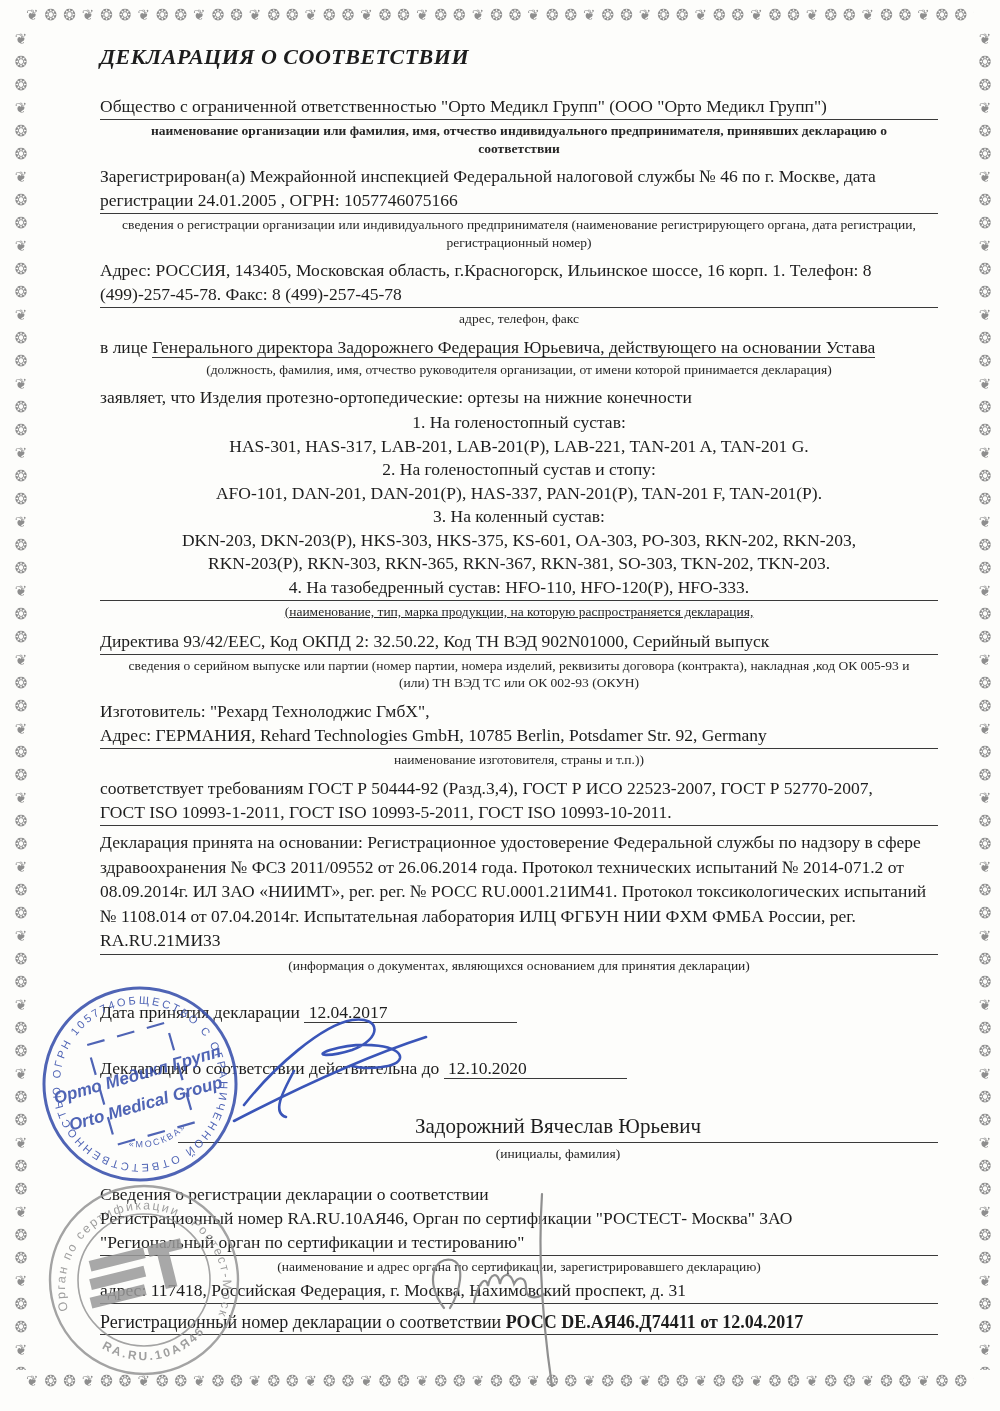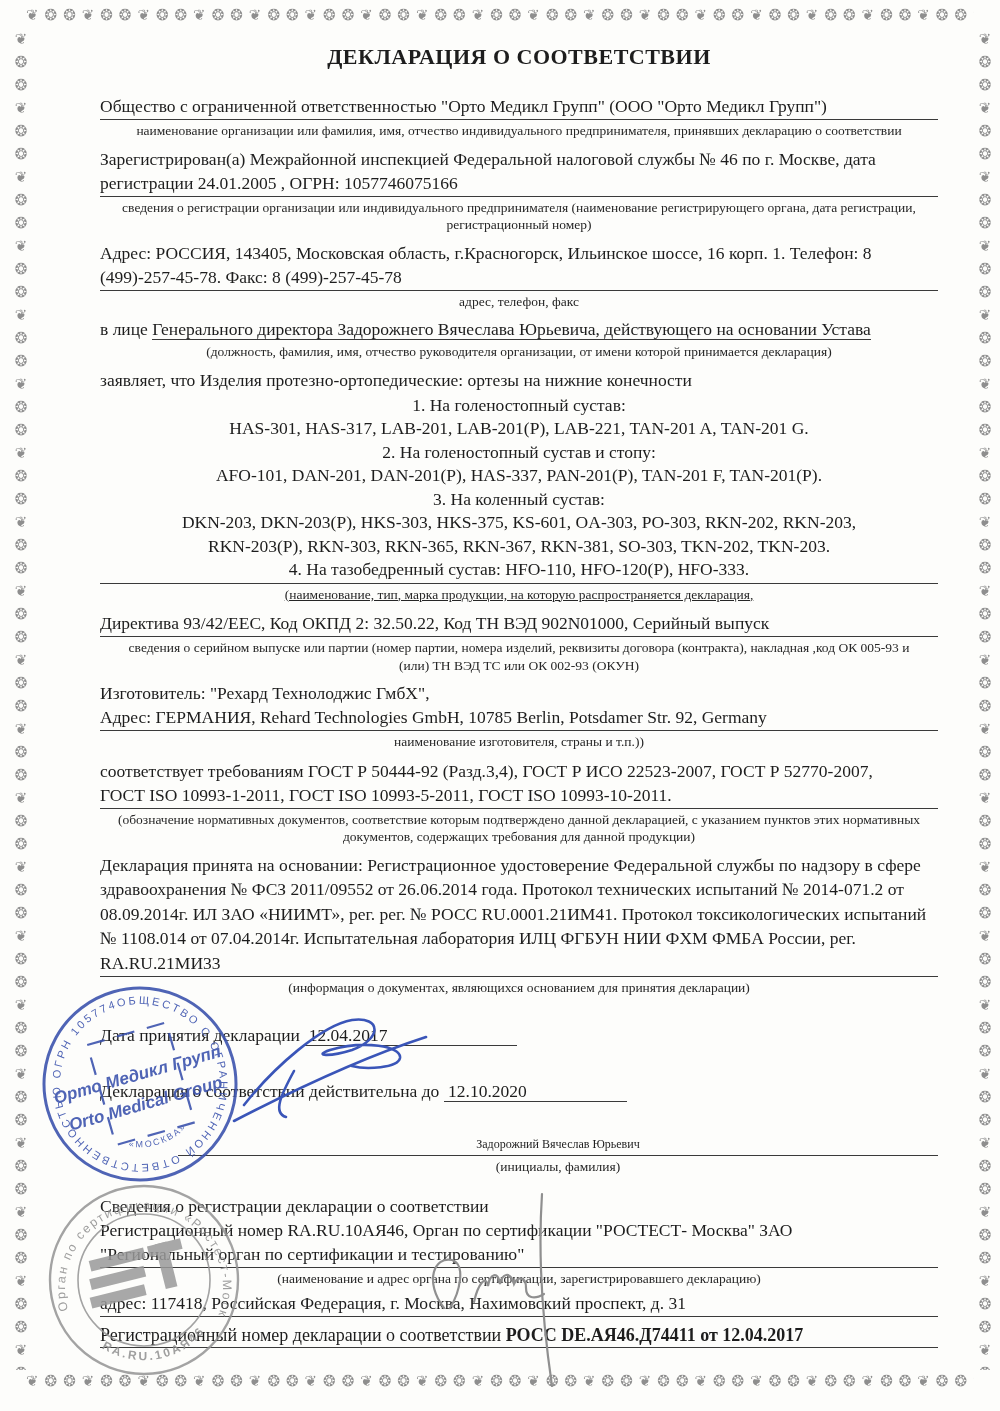--- a/index.html
+++ b/index.html
@@ -16,38 +16,38 @@
   .ornament.top{top:6px;left:26px;right:26px;height:24px;}
   .ornament.bottom{top:1372px;left:26px;right:26px;height:24px;}
   .ornament.left,.ornament.right{
     writing-mode:vertical-rl;text-orientation:upright;top:30px;height:1340px;width:24px;letter-spacing:5px;
   }
   .ornament.left{left:6px;}
   .ornament.right{right:6px;}
 
   .content{position:absolute;left:100px;width:838px;top:44px;}
 
-  .title{font-size:22px;font-weight:bold;text-align:center;margin:0 0 24px 0;letter-spacing:.5px;}
+  .title{font-size:22px;font-weight:bold;text-align:left;margin:0 0 24px 0;letter-spacing:.5px;font-style:italic;}
 
   .line{font-size:17.5px;line-height:24px;}
   .ublock{border-bottom:1.6px solid #3a3a3a;padding-bottom:1px;}
   .uspan{border-bottom:1.6px solid #3a3a3a;}
   .caption{font-size:13.5px;line-height:17.5px;text-align:center;color:#262626;margin:2px 14px 7px 14px;}
   .sect{margin-bottom:2px;}
 
   .prod{font-size:17.5px;line-height:23.5px;}
 
   .date-line{font-size:17.5px;line-height:24px;margin-top:26px;}
   .date-underline{border-bottom:1.6px solid #3a3a3a;padding-right:130px;}
 
   .sigrow{display:flex;margin-top:34px;}
   .sig-left{margin-left:128px;width:392px;}
   .sig-left .bar{border-bottom:1.6px solid #3a3a3a;height:28px;position:relative;}
   .sig-right{margin-left:78px;flex:1;}
-  .sig-right .nm{font-size:12px;text-align:center;border-bottom:1.6px solid #3a3a3a;padding-bottom:3px;}
+  .sig-right .nm{font-size:21px;text-align:center;border-bottom:1.6px solid #3a3a3a;padding-bottom:3px;}
 
   .bold{font-weight:bold;}
   .regnum{font-size:18px;}
 
   .abs{position:absolute;}
   svg{overflow:visible;}
 </style>
 </head>
 <body>
 
@@ -57,35 +57,35 @@
   <div class="ornament bottom">❦❂❂❦❂❂❦❂❂❦❂❂❦❂❂❦❂❂❦❂❂❦❂❂❦❂❂❦❂❂❦❂❂❦❂❂❦❂❂❦❂❂❦❂❂❦❂❂❦❂❂❦❂❂❦❂❂❦❂❂❦❂❂❦❂❂❦❂❂❦❂❂❦❂❂❦❂❂❦❂❂❦❂❂❦❂❂❦❂❂❦❂❂❦❂❂❦❂❂❦❂❂❦❂❂❦❂❂❦❂❂❦❂❂❦❂❂❦❂❂❦❂❂❦❂❂❦❂❂❦❂❂❦❂❂❦❂❂❦❂❂❦❂❂❦❂❂❦❂❂❦❂❂❦❂❂❦❂❂❦❂❂❦❂❂❦❂❂❦❂❂❦❂❂❦❂❂❦❂❂</div>
   <div class="ornament left">❦❂❂❦❂❂❦❂❂❦❂❂❦❂❂❦❂❂❦❂❂❦❂❂❦❂❂❦❂❂❦❂❂❦❂❂❦❂❂❦❂❂❦❂❂❦❂❂❦❂❂❦❂❂❦❂❂❦❂❂❦❂❂❦❂❂❦❂❂❦❂❂❦❂❂❦❂❂❦❂❂❦❂❂❦❂❂❦❂❂❦❂❂❦❂❂❦❂❂❦❂❂❦❂❂❦❂❂❦❂❂❦❂❂❦❂❂❦❂❂❦❂❂❦❂❂❦❂❂❦❂❂❦❂❂❦❂❂❦❂❂❦❂❂❦❂❂❦❂❂❦❂❂❦❂❂❦❂❂❦❂❂❦❂❂❦❂❂❦❂❂❦❂❂❦❂❂❦❂❂</div>
   <div class="ornament right">❦❂❂❦❂❂❦❂❂❦❂❂❦❂❂❦❂❂❦❂❂❦❂❂❦❂❂❦❂❂❦❂❂❦❂❂❦❂❂❦❂❂❦❂❂❦❂❂❦❂❂❦❂❂❦❂❂❦❂❂❦❂❂❦❂❂❦❂❂❦❂❂❦❂❂❦❂❂❦❂❂❦❂❂❦❂❂❦❂❂❦❂❂❦❂❂❦❂❂❦❂❂❦❂❂❦❂❂❦❂❂❦❂❂❦❂❂❦❂❂❦❂❂❦❂❂❦❂❂❦❂❂❦❂❂❦❂❂❦❂❂❦❂❂❦❂❂❦❂❂❦❂❂❦❂❂❦❂❂❦❂❂❦❂❂❦❂❂❦❂❂❦❂❂❦❂❂❦❂❂</div>
 
   <div class="content">
 
     <div class="title">ДЕКЛАРАЦИЯ О СООТВЕТСТВИИ</div>
 
     <div class="sect">
       <div class="line ublock">Общество с ограниченной ответственностью "Орто Медикл Групп"  (ООО "Орто Медикл Групп")</div>
-      <div class="caption" style="margin-left:30px;margin-right:30px;">наименование организации или фамилия, имя, отчество индивидуального предпринимателя, принявших декларацию о соответствии</div>
+      <div class="caption" style="margin-left:30px;margin-right:30px;font-weight:bold;">наименование организации или фамилия, имя, отчество индивидуального предпринимателя, принявших декларацию о соответствии</div>
     </div>
 
     <div class="sect">
       <div class="line ublock">Зарегистрирован(а) Межрайонной инспекцией Федеральной налоговой службы № 46 по г. Москве, дата регистрации 24.01.2005 , ОГРН: 1057746075166</div>
       <div class="caption">сведения о регистрации организации или индивидуального предпринимателя (наименование регистрирующего органа, дата регистрации, регистрационный номер)</div>
     </div>
 
     <div class="sect">
       <div class="line ublock">Адрес: РОССИЯ, 143405, Московская область, г.Красногорск, Ильинское шоссе, 16 корп. 1. Телефон: 8 (499)-257-45-78. Факс: 8 (499)-257-45-78</div>
       <div class="caption">адрес, телефон, факс</div>
     </div>
 
     <div class="sect">
-      <div class="line"><span>в лице</span> <span class="uspan">Генерального директора Задорожнего Вячеслава Юрьевича, действующего на основании Устава</span></div>
+      <div class="line"><span>в лице</span> <span class="uspan">Генерального директора Задорожнего Федерация Юрьевича, действующего на основании Устава</span></div>
       <div class="caption">(должность, фамилия, имя, отчество руководителя организации, от имени которой принимается декларация)</div>
     </div>
 
     <div class="line">заявляет, что Изделия протезно-ортопедические: ортезы на нижние конечности</div>
 
     <div class="ublock" style="margin-top:2px;text-align:center;">
       <div class="prod">1. На голеностопный сустав:</div>
       <div class="prod">HAS-301, HAS-317, LAB-201, LAB-201(P), LAB-221, TAN-201 A, TAN-201 G.</div>
       <div class="prod">2. На голеностопный сустав и стопу:</div>
       <div class="prod">AFO-101, DAN-201, DAN-201(P), HAS-337, PAN-201(P), TAN-201 F, TAN-201(P).</div>
@@ -103,21 +103,20 @@
 
     <div class="sect">
       <div class="line">Изготовитель: "Рехард Технолоджис ГмбХ",</div>
       <div class="line ublock">Адрес: ГЕРМАНИЯ, Rehard Technologies GmbH, 10785 Berlin, Potsdamer Str. 92, Germany</div>
       <div class="caption">наименование изготовителя, страны и т.п.))</div>
     </div>
 
     <div class="sect" style="margin-top:8px;">
       <div class="line">соответствует требованиям ГОСТ Р 50444-92 (Разд.3,4), ГОСТ Р ИСО 22523-2007, ГОСТ Р 52770-2007,</div>
       <div class="line ublock">ГОСТ  ISO 10993-1-2011, ГОСТ  ISO 10993-5-2011, ГОСТ  ISO 10993-10-2011.</div>
-      <div class="caption">(обозначение нормативных документов, соответствие которым подтверждено данной декларацией, с указанием пунктов этих нормативных документов, содержащих требования для данной продукции)</div>
     </div>
 
     <div class="sect" style="margin-top:4px;">
       <div class="line ublock" style="line-height:24.5px;">Декларация принята на основании: Регистрационное удостоверение Федеральной службы по надзору в сфере здравоохранения № ФСЗ 2011/09552 от 26.06.2014 года. Протокол  технических испытаний № 2014-071.2 от 08.09.2014г. ИЛ ЗАО «НИИМТ», рег. рег. № РОСС RU.0001.21ИМ41. Протокол токсикологических испытаний № 1108.014 от 07.04.2014г. Испытательная лаборатория ИЛЦ ФГБУН НИИ ФХМ ФМБА России, рег. RA.RU.21МИ33</div>
       <div class="caption">(информация о документах, являющихся основанием для принятия декларации)</div>
     </div>
 
     <div class="date-line">
       <span>Дата принятия декларации</span>
       <span class="date-underline">&nbsp;<span>12.04.2017</span></span>

